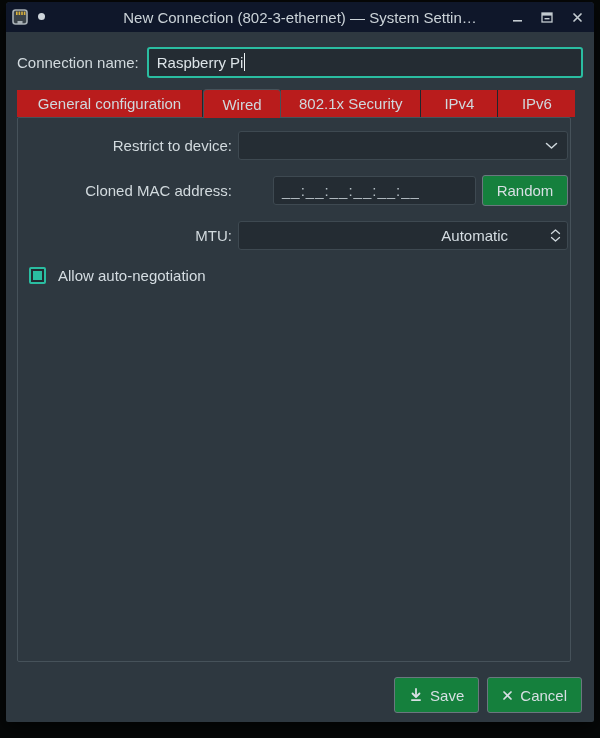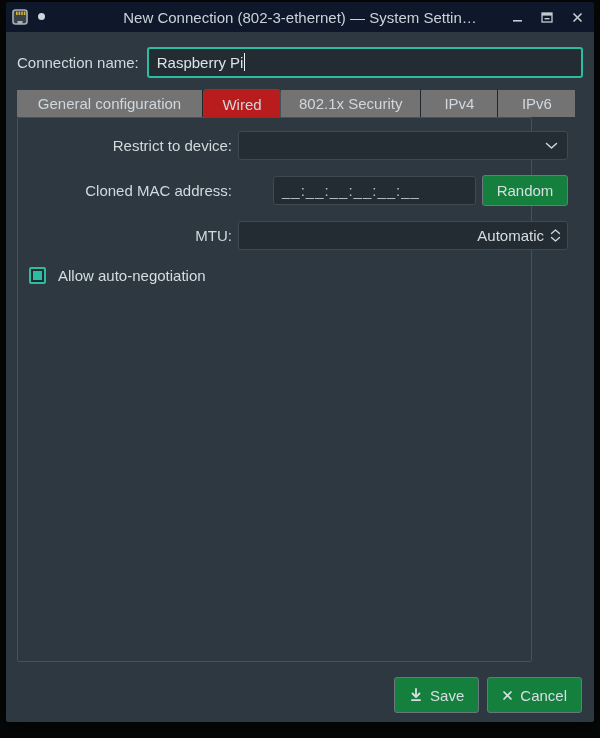--- a/index.html
+++ b/index.html
@@ -54,37 +54,37 @@
     margin-left:1px; animation:blink 1.1s steps(1) infinite;
   }
   @keyframes blink { 50% { opacity:0; } }
   
   .tabs {
     position:absolute; left:11px; top:87px; height:28px;
     display:flex; align-items:flex-end; z-index:2;
   }
   .tab {
     height:27px; display:flex; align-items:center; justify-content:center;
-    background:#737373; color:#d0d8dd; padding:0 18px; cursor:default;
+    background:#b91c1c; color:#d0d8dd; padding:0 18px; cursor:default;
     border-right:1px solid #1f272d; white-space:nowrap;
   }
   .tab:last-child { border-right:none; }
   .tab.t0 { min-width:186px; }
   .tab.t1 { min-width:78px; }
   .tab.t2 { min-width:133px; }
   .tab.t3 { min-width:77px; }
   .tab.t4 { min-width:77px; }
   .tab.active {
     background:#b91c1c; height:29px;
     border:1px solid #46525a; border-bottom:none;
     border-radius:4px 4px 0 0; margin-bottom:-1px;
   }
   
   .frame {
-    position:absolute; left:11px; top:115px; width:515px; height:545px;
+    position:absolute; left:11px; top:115px; width:554px; height:545px;
     border:1px solid #46525a; border-radius:2px; background:#2e3840;
     padding-top:13px;
   }
   .form-row {
     display:grid; grid-template-columns:214px 330px; column-gap:6px;
     align-items:center; margin-bottom:15px;
   }
   .form-row label { text-align:right; color:#d2dade; white-space:nowrap; }
   .combobox {
     height:29px; background:#252d34; border:1px solid #3e4951; border-radius:3px;
@@ -94,21 +94,21 @@
   .mac-input { width:241px; height:29px; }
   .mac-placeholder { color:#b6c0c6; letter-spacing:1px; }
   .btn {
     height:31px; background:#15803d; border:1px solid #6b777f; border-radius:3px;
     color:#d8dfe4; font-family:inherit; font-size:15px; padding:0 14px;
     display:flex; align-items:center; justify-content:center; gap:7px; cursor:default;
   }
   .random-btn { width:86px; height:31px; }
   .spinbox {
     height:29px; background:#242c33; border:1px solid #3e4951; border-radius:3px;
-    display:flex; align-items:center; justify-content:flex-end; padding:0 6px 0 8px;
+    display:flex; align-items:center; justify-content:flex-end; padding:0 6px 0 8px;gap:36px;
   }
   .spin-value { color:#d5dde2; margin-right:6px; }
   .spin-arrows { display:flex; flex-direction:column; gap:1px; }
   .check-row {
     display:flex; align-items:center; gap:12px; margin-left:11px; margin-top:0;
     height:20px; cursor:default;
   }
   .checkbox {
     width:17px; height:17px; border:2px solid #2abda1; border-radius:2px;
     display:flex; align-items:center; justify-content:center; background:#232b31;

